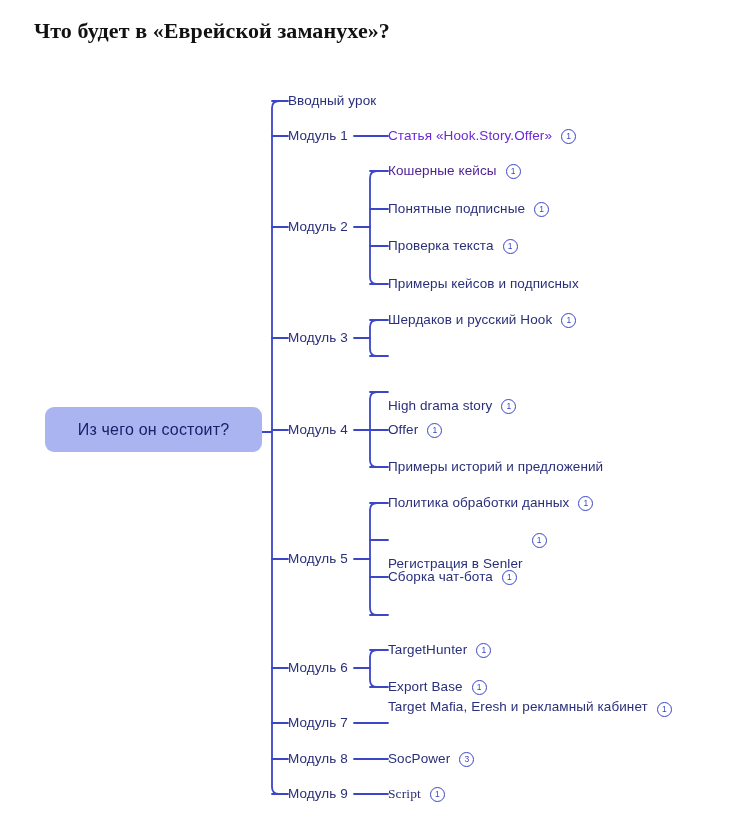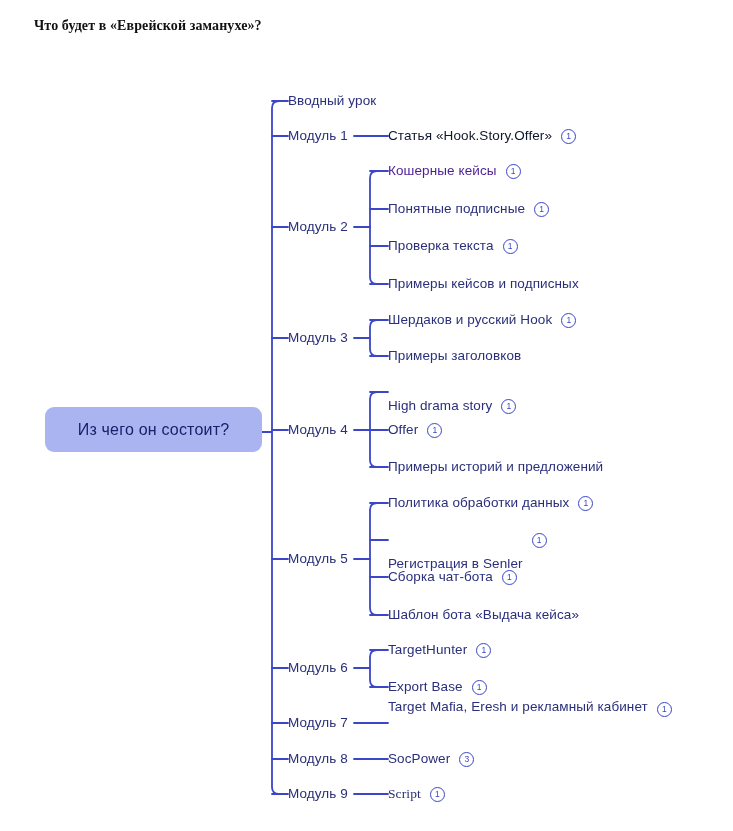--- a/index.html
+++ b/index.html
@@ -4,21 +4,21 @@
 <style>
   html,body{margin:0;padding:0;}
   body{
     width:733px;height:831px;background:#ffffff;
     font-family:"Liberation Sans", sans-serif;
     overflow:hidden;position:relative;
   }
   #page-title{
     position:absolute;left:34px;top:18px;
     font-family:"Liberation Serif", serif;
-    font-weight:bold;font-size:14px;color:#111111;
+    font-weight:bold;font-size:22px;color:#111111;
     white-space:nowrap;letter-spacing:.1px;
   }
   #mindmap{position:absolute;left:0;top:0;width:733px;height:831px;}
   #svg-lines{position:absolute;left:0;top:0;width:733px;height:831px;}
 
   .root-node{
     position:absolute;
     background:#aab4f0;border-radius:9px;
     display:flex;align-items:center;justify-content:center;
     box-sizing:border-box;
@@ -96,21 +96,21 @@
   <div class="root-node" style="left: 45px; top: 407px; width: 217px; height: 45px; background: rgb(170, 180, 240);">
     <span class="root-label" style="color: rgb(24, 33, 107);">Из чего он состоит?</span>
   </div>
 <div class="node lvl1" style="left: 288px; top: 91px;">
       <span class="node-label" style="color: rgb(42, 47, 122);">Вводный урок</span>
     </div>
     <div class="node lvl1" style="left: 288px; top: 126px;">
       <span class="node-label" style="color: rgb(42, 47, 122);">Модуль 1</span>
     </div>
     <div class="node lvl2" style="left: 388px; top: 126px;">
-      <span class="node-label" style="color: #0f172a;">Статья «Hook.Story.Offer»</span>
+      <span class="node-label" style="color: #6d28d9;">Статья «Hook.Story.Offer»</span>
       <span class="badge" style="border-color: rgb(59, 70, 200); color: rgb(59, 70, 200);">1</span>
     </div>
     <div class="node lvl1" style="left: 288px; top: 217px;">
       <span class="node-label" style="color: rgb(42, 47, 122);">Модуль 2</span>
     </div>
     <div class="node lvl2" style="left: 388px; top: 161px;">
       <span class="node-label" style="color: #4c1d95;">Кошерные кейсы</span>
       <span class="badge" style="border-color: rgb(59, 70, 200); color: rgb(59, 70, 200);">1</span>
     </div>
     <div class="node lvl2" style="left: 388px; top: 199px;">
@@ -123,23 +123,20 @@
     </div>
     <div class="node lvl2" style="left: 388px; top: 274px;">
       <span class="node-label" style="color: rgb(42, 47, 122);">Примеры кейсов и подписных</span>
     </div>
     <div class="node lvl1" style="left: 288px; top: 328px;">
       <span class="node-label" style="color: rgb(42, 47, 122);">Модуль 3</span>
     </div>
     <div class="node lvl2" style="left: 388px; top: 310px;">
       <span class="node-label" style="color: rgb(42, 47, 122);">Шердаков и русский Hook</span>
       <span class="badge" style="border-color: rgb(59, 70, 200); color: rgb(59, 70, 200);">1</span>
-    </div>
-    <div class="node lvl2" style="left: 388px; top: 346px;">
-      <span class="node-label" style="color: rgb(42, 47, 122);">Примеры заголовков</span>
     </div>
     <div class="node lvl1" style="left: 288px; top: 420px;">
       <span class="node-label" style="color: rgb(42, 47, 122);">Модуль 4</span>
     </div>
     <div class="node lvl2" style="left: 388px; top: 396px;">
       <span class="node-label" style="color: rgb(42, 47, 122);">High drama story</span>
       <span class="badge" style="border-color: rgb(59, 70, 200); color: rgb(59, 70, 200);">1</span>
     </div>
     <div class="node lvl2" style="left: 388px; top: 420px;">
       <span class="node-label" style="color: rgb(42, 47, 122);">Offer</span>
@@ -155,23 +152,20 @@
       <span class="node-label" style="color: rgb(42, 47, 122);">Политика обработки данных</span>
       <span class="badge" style="border-color: rgb(59, 70, 200); color: rgb(59, 70, 200);">1</span>
     </div>
     <div class="node lvl2" style="left: 388px; top: 530px;">
       <span class="node-label" style="color: rgb(42, 47, 122); margin-top: 48px;">Регистрация в Senler</span>
       <span class="badge" style="border-color: rgb(59, 70, 200); color: rgb(59, 70, 200);">1</span>
     </div>
     <div class="node lvl2" style="left: 388px; top: 567px;">
       <span class="node-label" style="color: rgb(42, 47, 122);">Сборка чат-бота</span>
       <span class="badge" style="border-color: rgb(59, 70, 200); color: rgb(59, 70, 200);">1</span>
-    </div>
-    <div class="node lvl2" style="left: 388px; top: 605px;">
-      <span class="node-label" style="color: rgb(42, 47, 122);">Шаблон бота «Выдача кейса»</span>
     </div>
     <div class="node lvl1" style="left: 288px; top: 658px;">
       <span class="node-label" style="color: rgb(42, 47, 122);">Модуль 6</span>
     </div>
     <div class="node lvl2" style="left: 388px; top: 640px;">
       <span class="node-label" style="color: rgb(42, 47, 122);">TargetHunter</span>
       <span class="badge" style="border-color: rgb(59, 70, 200); color: rgb(59, 70, 200);">1</span>
     </div>
     <div class="node lvl2" style="left: 388px; top: 677px;">
       <span class="node-label" style="color: rgb(42, 47, 122);">Export Base</span>

